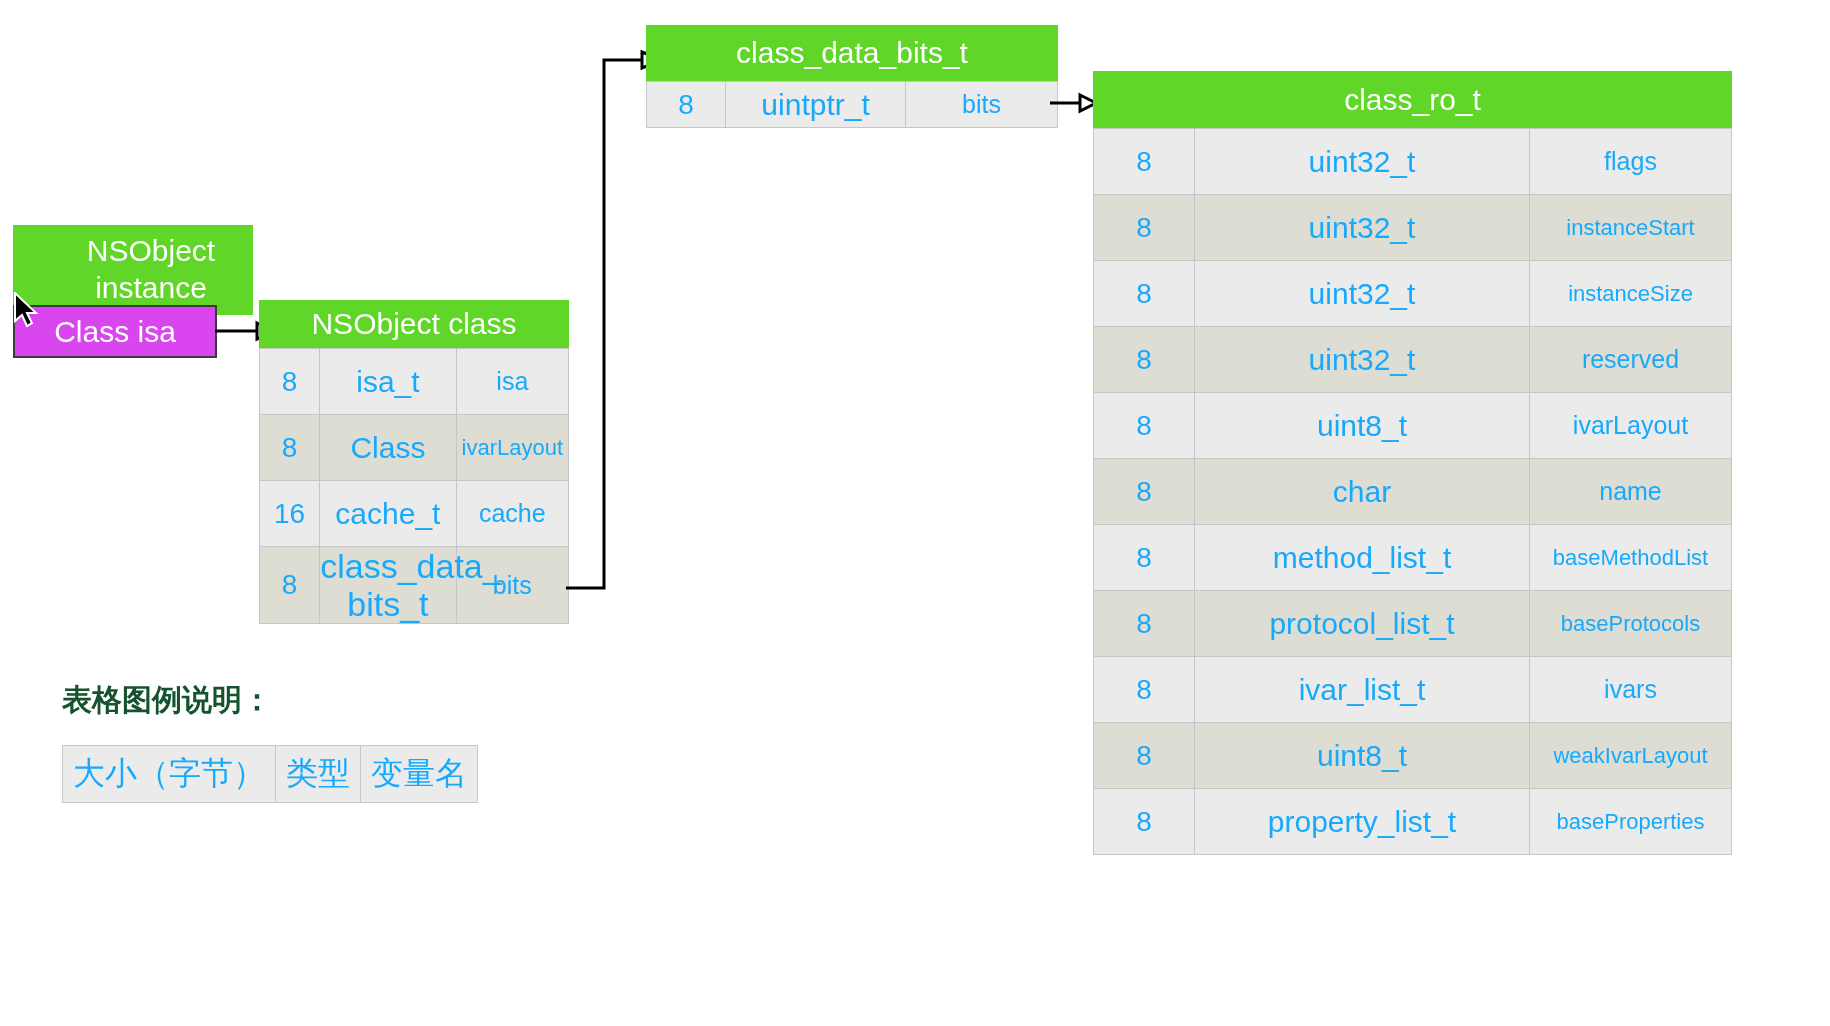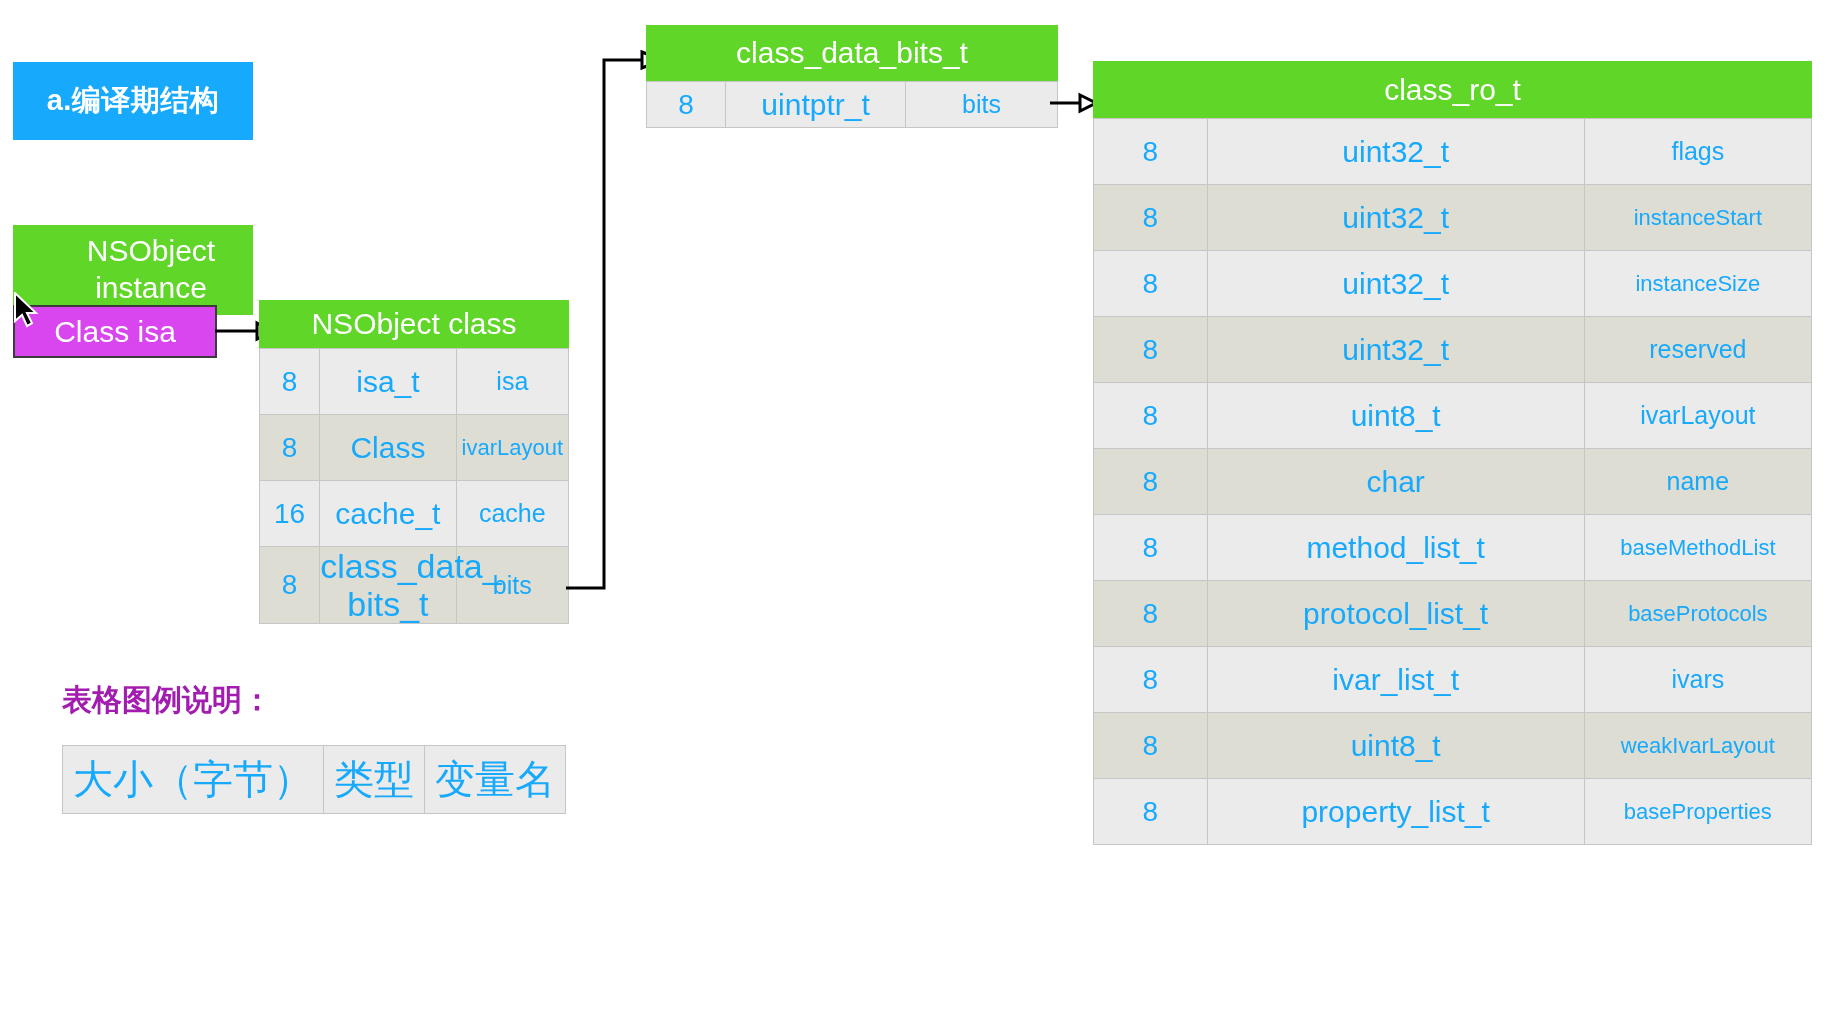--- a/index.html
+++ b/index.html
@@ -92,55 +92,52 @@
 
   
   .struct-table td.c-name.sm  { font-size: 22px; }
   .struct-table td.c-type.sm  { font-size: 34px; line-height: 1.12; margin-top: 44px; }
 
   
   .legend-title {
     position: absolute;
     font-size: 30px;
     font-weight: 700;
-    color: #a21caf;
+    color: #14532d;
   }
   .legend-table {
     position: absolute;
     border-collapse: collapse;
     border: 1px solid #9a9a9a;
   }
   .legend-table td {
     border: 1px solid #c6c6c6;
     color: #17a9fc;
     background: #ebebeb;
-    font-size: 40px;
+    font-size: 32px;
     text-align: center;
     padding: 6px 10px;
     white-space: nowrap;
   }
 
   
   .conn { position: absolute; }
   .conn line, .conn path { stroke: #000000; stroke-width: 3; fill: none; }
 
   
   .cursor {
     position: absolute;
     pointer-events: none;
   }
 </style>
 </head>
 <body>
 
 <div class="canvas">
 
-  <div class="badge" style="left:13px; top:62px; width:240px; height:78px;">
-    <span>a.编译期结构</span>
-  </div>
 
   <div class="inst-head" style="left:13px; top:225px; width:204px; height:90px;padding-left:36px;">
     <span>NSObject</span>
     <span>instance</span>
   </div>
   <div class="inst-isa" style="left:13px; top:305px; width:204px; height:53px;">
     <span>Class isa</span>
   </div>
 
   <svg class="conn" style="left:215px; top:316px; width:60px; height:30px;" viewBox="0 0 60 30">
@@ -207,21 +204,21 @@
         </tr>
       </tbody>
     </table>
   </div>
 
   <svg class="conn" style="left:1050px; top:89px; width:48px; height:28px;" viewBox="0 0 48 28">
     <line x1="0" y1="14" x2="30" y2="14"></line>
     <path d="M30 6 L46 14 L30 22 Z" fill="#000000" stroke="none"></path>
   </svg>
 
-  <div class="struct" style="left:1093px; top:61px; width:719px;">
+  <div class="struct" style="left:1093px; top:71px; width:639px;">
     <div class="struct-title" style="height:57px;">
       <span>class_ro_t</span>
     </div>
     <table class="struct-table">
       <colgroup>
           <col style="width:85px">
           <col style="width:282px">
           <col style="width:170px">
         </colgroup>
       <tbody id="ro-rows">

